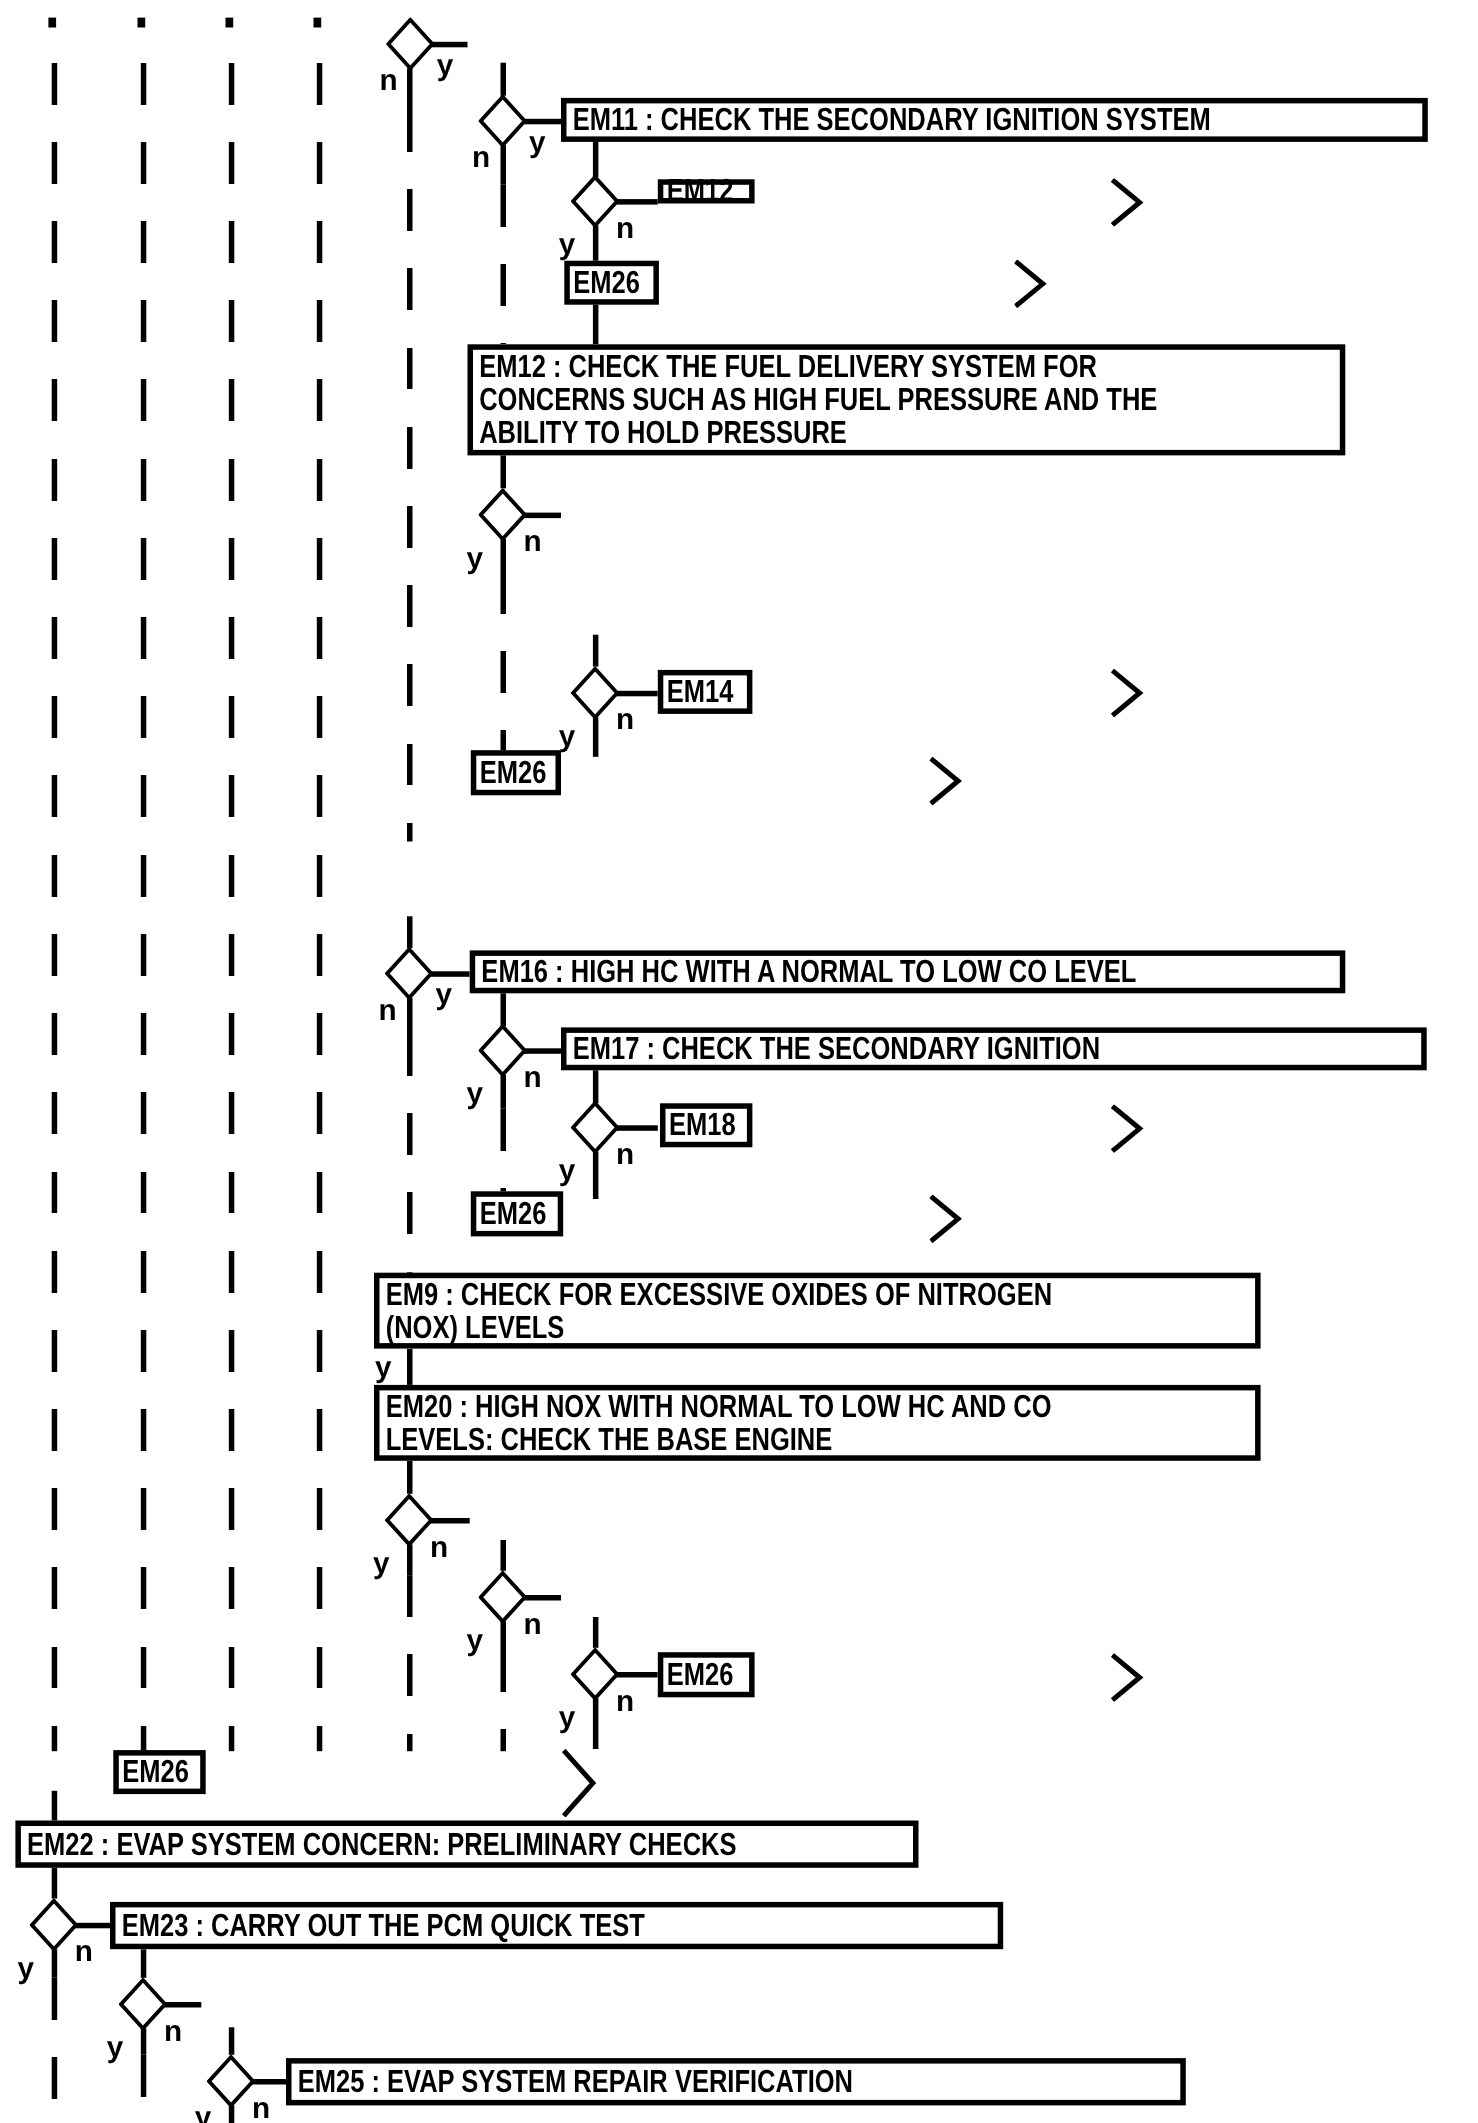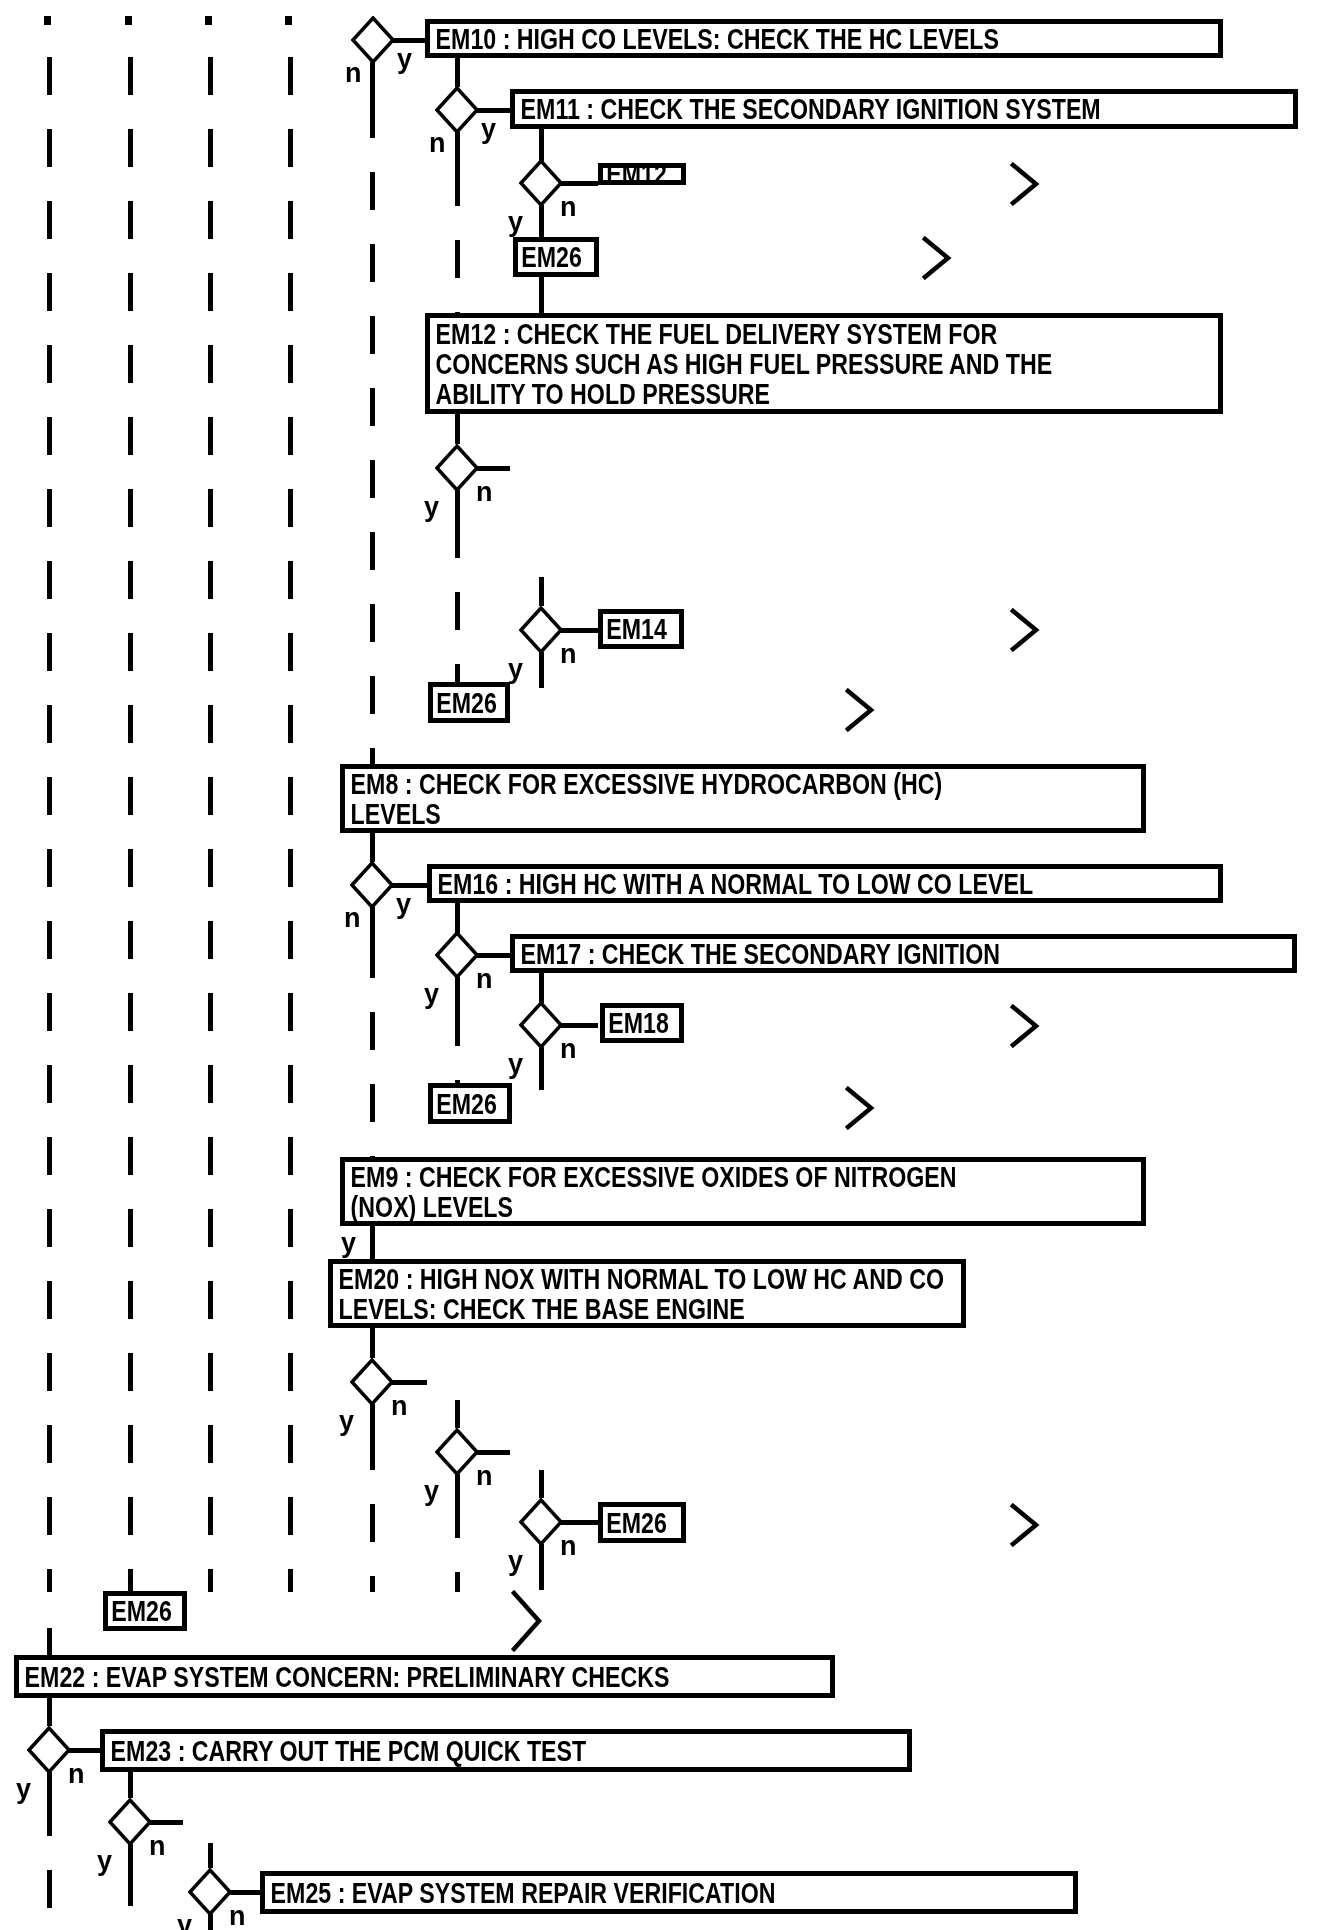--- a/index.html
+++ b/index.html
@@ -180,64 +180,57 @@
   <svg class="chev" style="left:845px;top:1086px" width="30" height="44">
       <polyline points="3,3 26,22 3,41" fill="none" stroke="#000" stroke-width="4.5" stroke-linecap="square"></polyline>
     </svg>
   <svg class="chev" style="left:1010px;top:1503px" width="30" height="44">
       <polyline points="3,3 26,22 3,41" fill="none" stroke="#000" stroke-width="4.5" stroke-linecap="square"></polyline>
     </svg>
   <svg class="chev" style="left:511px;top:1590px" width="32" height="62">
       <polyline points="3,3 28,31 3,59" fill="none" stroke="#000" stroke-width="4.5" stroke-linecap="square"></polyline>
     </svg>
 
-  <div class="box" style="left:425px;top:19px;width:798px;height:39px">
-    <div class="ln">EM10 : HIGH CO LEVELS: CHECK THE HC LEVELS</div>
-  </div>
   <div class="box" style="left:510px;top:89px;width:788px;height:40px">
     <div class="ln">EM11 : CHECK THE SECONDARY IGNITION SYSTEM</div>
   </div>
   <div class="box refbox" style="left:598px;top:163px;width:88px;height:22px">
     <div class="ln">EM12</div>
   </div>
   <div class="box refbox" style="left:513px;top:237px;width:86px;height:40px">
     <div class="ln">EM26</div>
   </div>
   <div class="box" style="left:425px;top:313px;width:798px;height:101px">
     <div class="ln">EM12 : CHECK THE FUEL DELIVERY SYSTEM FOR</div>
     <div class="ln">CONCERNS SUCH AS HIGH FUEL PRESSURE AND THE</div>
     <div class="ln">ABILITY TO HOLD PRESSURE</div>
   </div>
   <div class="box refbox" style="left:598px;top:609px;width:86px;height:40px">
     <div class="ln">EM14</div>
   </div>
   <div class="box refbox" style="left:428px;top:682px;width:82px;height:41px">
     <div class="ln">EM26</div>
   </div>
-  <div class="box" style="left:340px;top:764px;width:806px;height:69px">
-    <div class="ln">EM8 : CHECK FOR EXCESSIVE HYDROCARBON (HC)</div>
-    <div class="ln">LEVELS</div>
-  </div>
   <div class="box" style="left:427px;top:864px;width:796px;height:39px">
     <div class="ln">EM16 : HIGH HC WITH A NORMAL TO LOW CO LEVEL</div>
   </div>
   <div class="box" style="left:510px;top:934px;width:787px;height:39px">
     <div class="ln">EM17 : CHECK THE SECONDARY IGNITION</div>
   </div>
   <div class="box refbox" style="left:600px;top:1003px;width:84px;height:40px">
     <div class="ln">EM18</div>
   </div>
   <div class="box refbox" style="left:428px;top:1083px;width:84px;height:41px">
     <div class="ln">EM26</div>
   </div>
   <div class="box" style="left:340px;top:1157px;width:806px;height:69px">
     <div class="ln">EM9 : CHECK FOR EXCESSIVE OXIDES OF NITROGEN</div>
     <div class="ln">(NOX) LEVELS</div>
   </div>
-  <div class="box" style="left:328px;top:1259px;width:638px;height:69px">
+  <div class="box" style="left:340px;top:1259px;width:806px;height:69px">
     <div class="ln">EM20 : HIGH NOX WITH NORMAL TO LOW HC AND CO</div>
     <div class="ln">LEVELS: CHECK THE BASE ENGINE</div>
   </div>
   <div class="box refbox" style="left:598px;top:1502px;width:88px;height:41px">
     <div class="ln">EM26</div>
   </div>
   <div class="box refbox" style="left:103px;top:1591px;width:84px;height:40px">
     <div class="ln">EM26</div>
   </div>
   <div class="box" style="left:14px;top:1655px;width:821px;height:43px">

